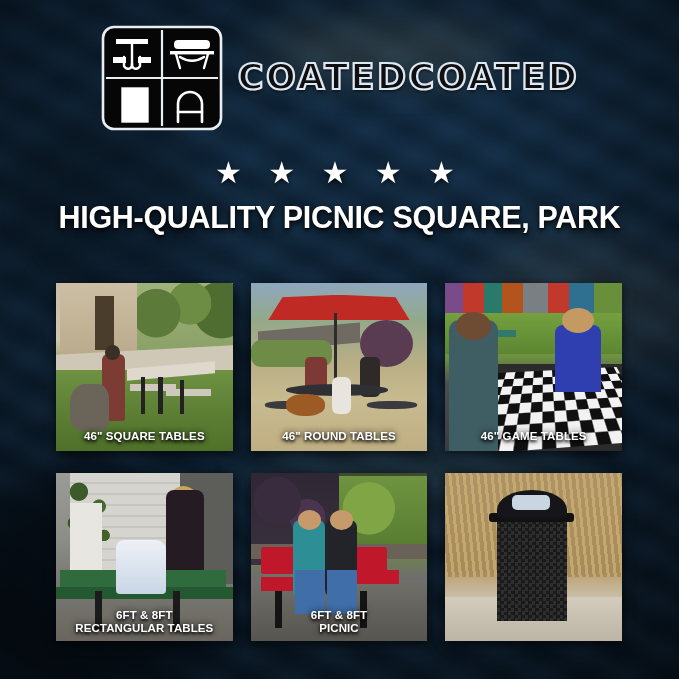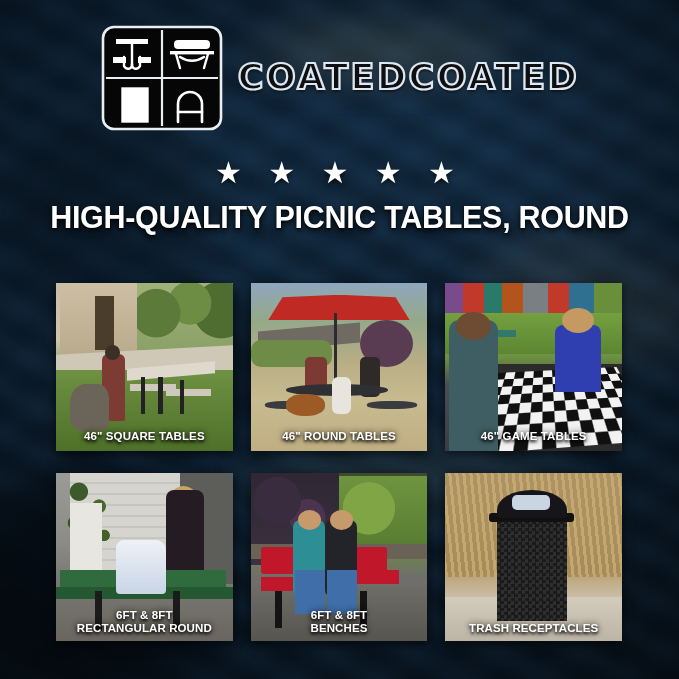--- a/index.html
+++ b/index.html
@@ -240,21 +240,21 @@
       </svg>
       <div class="wordmark">
         <div class="wm-line">COATED</div>
         <div class="wm-line">COATED</div>
       </div>
     </div>
 
     <div class="stars">★ ★ ★ ★ ★</div>
 
     <div class="headline">
-      <div>HIGH-QUALITY PICNIC TABLES, ROUND</div>
+      <div>HIGH-QUALITY PICNIC SQUARE, PARK</div>
     </div>
 
     <div class="grid">
 
       <div class="tile">
         <div class="photo">
           <div class="t1-bg"></div>
             <div class="t1-trees"></div>
             <div class="t1-house"></div>
           <div class="t1-door"></div>
@@ -319,21 +319,21 @@
           <div class="t4-hair"></div>
             <div class="t4-woman"></div>
           <div class="t4-tbl"></div>
             <div class="t4-tbl2"></div>
           <div class="t4-leg" style="left:22%;"></div>
             <div class="t4-leg" style="left:66%;"></div>
           <div class="t4-bag"></div>
         </div>
         <div class="cap two">
           <div>6FT &amp; 8FT</div>
-          <div>RECTANGULAR ROUND</div>
+          <div>RECTANGULAR TABLES</div>
         </div>
       </div>
 
       <div class="tile">
         <div class="photo">
           <div class="t5-bg"></div>
             <div class="t5-green"></div>
             <div class="t5-bush"></div>
           <div class="t5-fence"></div>
             <div class="t5-ground"></div>
@@ -345,34 +345,33 @@
             <div class="t5-lg" style="left:62%;"></div>
           <div class="t5-k1"></div>
             <div class="t5-k1h"></div>
           <div class="t5-k2"></div>
             <div class="t5-k2h"></div>
           <div class="t5-jeans" style="left:25%;"></div>
           <div class="t5-jeans" style="left:43%;"></div>
         </div>
         <div class="cap two">
           <div>6FT &amp; 8FT</div>
-          <div>BENCHES</div>
+          <div>PICNIC</div>
         </div>
       </div>
 
       <div class="tile">
         <div class="photo">
           <div class="t6-bg"></div>
             <div class="t6-grassy"></div>
             <div class="t6-walk"></div>
           <div class="t6-can"></div>
             <div class="t6-rim"></div>
           <div class="t6-dome"></div>
             <div class="t6-slot"></div>
         </div>
         <div class="cap two">
-          <div>TRASH RECEPTACLES</div>
         </div>
       </div>
 
     </div>
   </div>
 </div>
 
 </body></html>

